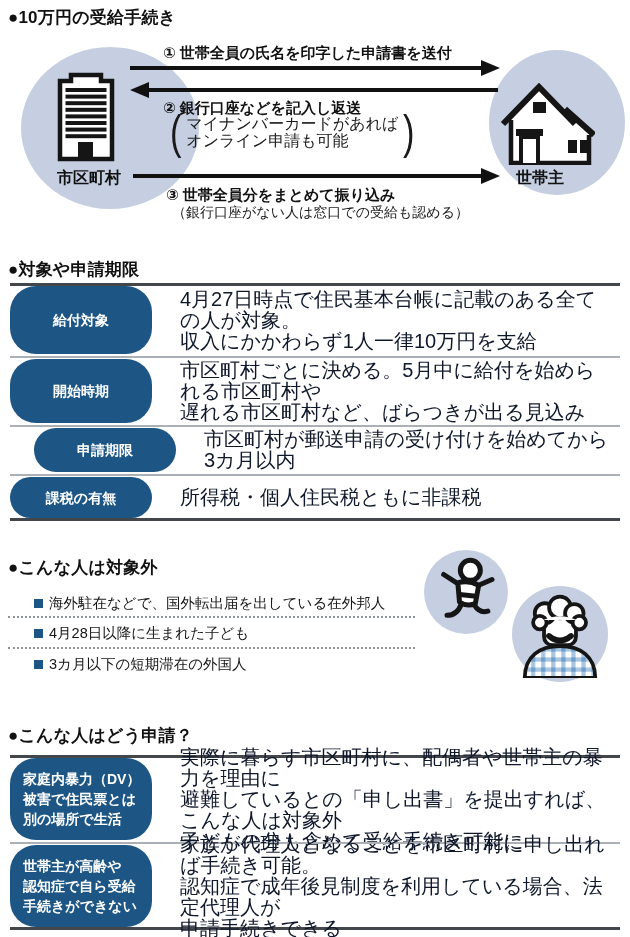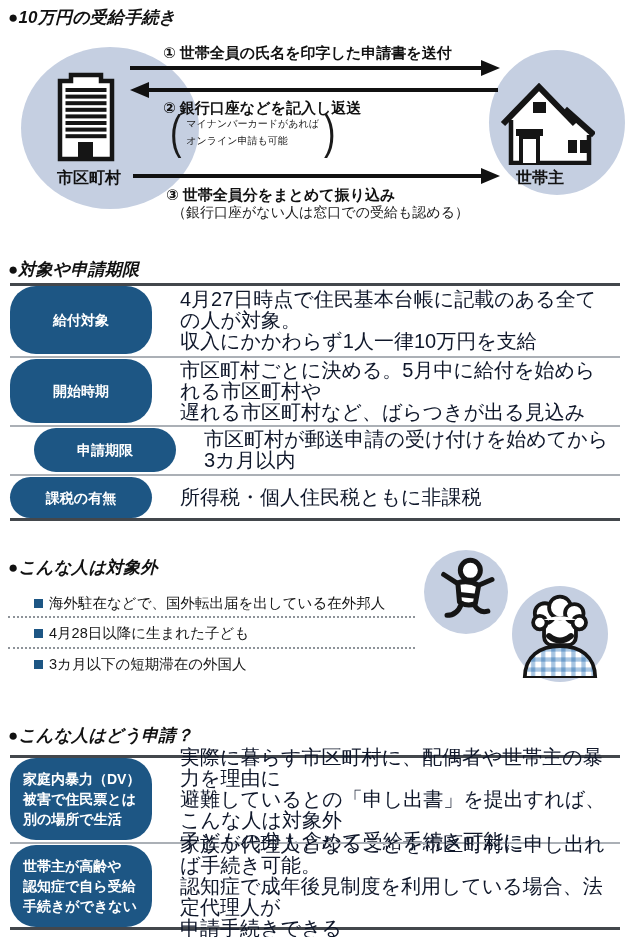--- a/index.html
+++ b/index.html
@@ -1,32 +1,32 @@
 <!DOCTYPE html>
 <html><head>
 <meta charset="utf-8">
 <style>
   * { margin:0; padding:0; box-sizing:border-box; }
   html,body { background:#ffffff; }
   body { font-family:"Liberation Sans","DejaVu Sans",sans-serif; color:#1a1a1a; }
   .canvas { position:relative; width:630px; height:937px; background:#fff; overflow:hidden; }
 
-  .sec-title { position:absolute; font-size:17px; font-weight:bold; letter-spacing:.2px; color:#111;font-style:italic; }
+  .sec-title { position:absolute; font-size:17px; font-weight:bold; letter-spacing:.2px; color:#111; }
 
   
   .circle { position:absolute; background:#c5cfe1; border-radius:50%; }
   .entity-label { position:absolute; font-size:16px; font-weight:bold; text-align:center; color:#111; }
   .arrow-line { position:absolute; height:4px; background:#111; }
   .arrow-head-right { position:absolute; width:0; height:0; border-top:8px solid transparent; border-bottom:8px solid transparent; border-left:19px solid #111; }
   .arrow-head-left  { position:absolute; width:0; height:0; border-top:8px solid transparent; border-bottom:8px solid transparent; border-right:19px solid #111; }
   .step-label { position:absolute; font-size:15px; font-weight:bold; color:#111; white-space:nowrap; }
   .note { position:absolute; font-size:14px; color:#1a1a1a; white-space:nowrap; }
   .paren-note { position:absolute; display:flex; align-items:center; }
   .paren-glyph { font-size:46px; font-weight:400; line-height:38px; transform:scaleX(.75); color:#1a1a1a; }
-  .paren-lines { font-size:10px; line-height:17px; padding:0 3px; color:#1a1a1a; white-space:pre-line; }
+  .paren-lines { font-size:16px; line-height:17px; padding:0 3px; color:#1a1a1a; white-space:pre-line; }
 
   
   .tbl { position:absolute; width:610px; border-top:3px solid #43474c; border-bottom:3px solid #43474c; background:#fff; }
   .tbl-row { display:flex; width:100%; }
   .hd-cell { width:142px; flex:0 0 142px; background:#1d5684; color:#fff; font-size:14px; font-weight:bold;
              display:flex; align-items:center; justify-content:center; line-height:20px;border-radius:26px; }
   .hd-cell.left-align { justify-content:flex-start; padding-left:13px; white-space:pre-line; }
   .bd-cell { flex:1; display:flex; align-items:center; padding-left:28px; padding-right:6px;
              font-size:20px; line-height:21px; white-space:pre-line; color:#0f172a; }
   .tbl-divider { height:5px; display:flex; align-items:center; background:#fff; }

